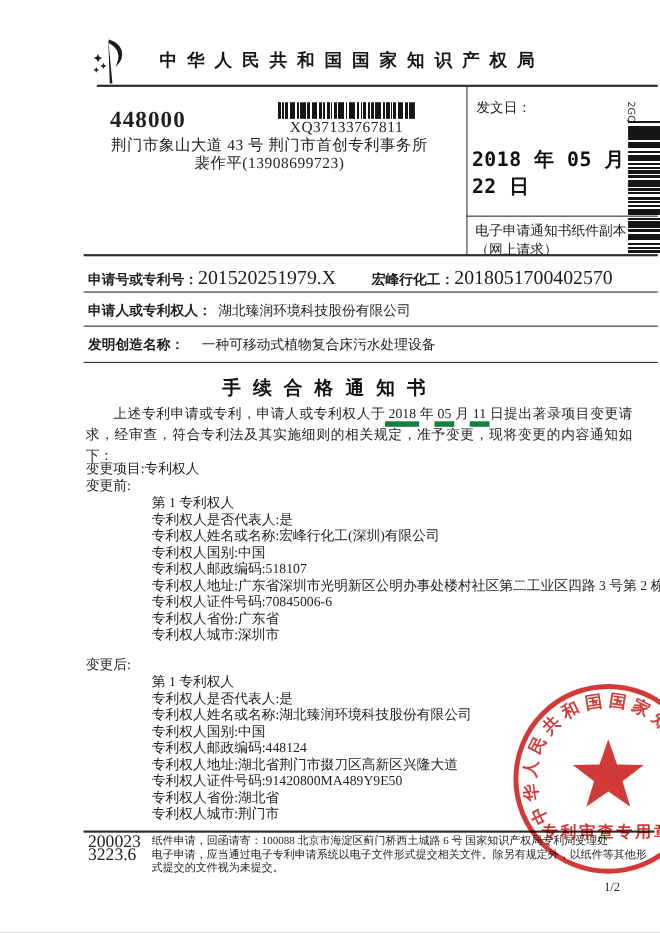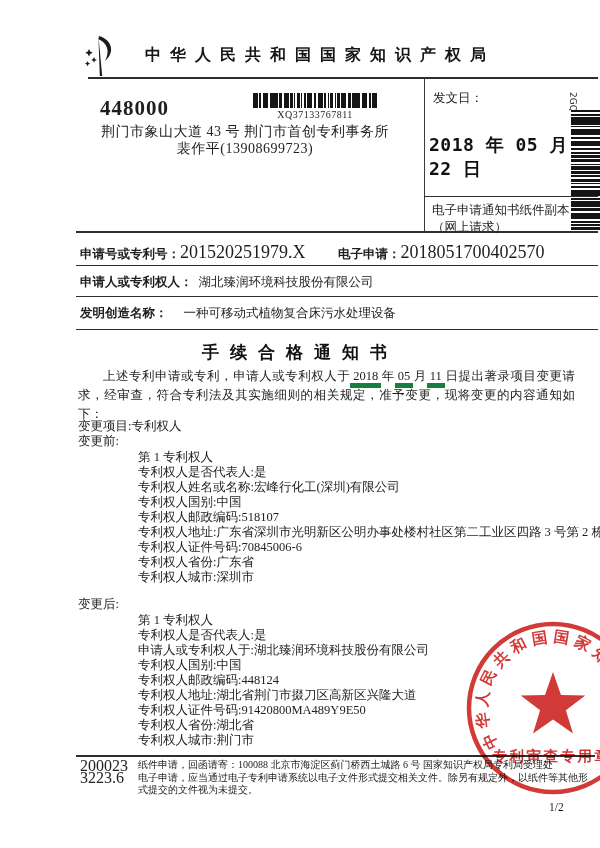--- a/index.html
+++ b/index.html
@@ -15,21 +15,21 @@
   
   .mail-code{font-size:21px;font-weight:bold;letter-spacing:1px;}
   .bc-h{background:
      repeating-linear-gradient(90deg,#151515 0 1.6px,transparent 1.6px 3.4px),
      repeating-linear-gradient(90deg,#151515 0 1px,transparent 1px 6.5px),
      repeating-linear-gradient(90deg,#151515 0 2.6px,transparent 2.6px 11px);}
   .bc-v{background:
      repeating-linear-gradient(0deg,#151515 0 1.8px,transparent 1.8px 3.8px),
      repeating-linear-gradient(0deg,#151515 0 1.2px,transparent 1.2px 7px),
      repeating-linear-gradient(0deg,#151515 0 3px,transparent 3px 12px);}
-  .bc-label{font-size:10px;letter-spacing:.5px;}
+  .bc-label{font-size:14px;letter-spacing:.5px;}
   .addr{font-size:14px;letter-spacing:.5px;}
   
   .lbl{font-size:12.5px;}
   .date-stamp{font-family:"DejaVu Sans Mono","DejaVu Sans",monospace;font-weight:bold;
               font-size:18px;letter-spacing:.5px;color:#111;}
   .copy-note{font-size:12.5px;line-height:17px;}
   .edge-code{font-size:9px;transform:rotate(90deg);transform-origin:left top;
              font-family:"DejaVu Sans",sans-serif;color:#333;}
   
   .row{font-size:12.5px;}
@@ -82,21 +82,21 @@
 
   <div class="abs edge-code" style="left:578px;top:92px;">2GQ</div>
   <div class="abs bc-v" style="left:571px;top:110px;width:29px;height:120px;"></div>
 
   <div class="hr" style="left:76px;top:231px;width:522px;height:1.5px;"></div>
 
   <div class="abs row" style="left:80px;top:242px;">
     <span class="b">申请号或专利号：</span><span class="val-num">201520251979.X</span>
   </div>
   <div class="abs row" style="left:338px;top:242px;">
-    <span class="b">电子申请：</span><span class="val-num">2018051700402570</span>
+    <span class="b">宏峰行化工：</span><span class="val-num">2018051700402570</span>
   </div>
   <div class="hr" style="left:76px;top:265px;width:522px;"></div>
 
   <div class="abs row" style="left:80px;top:274px;">
     <span class="b">申请人或专利权人：</span><span style="margin-left:6px;">湖北臻润环境科技股份有限公司</span>
   </div>
   <div class="hr" style="left:76px;top:296px;width:522px;"></div>
 
   <div class="abs row" style="left:80px;top:305px;">
     <span class="b">发明创造名称：</span><span style="margin-left:16px;">一种可移动式植物复合床污水处理设备</span>
@@ -122,21 +122,21 @@
     <div class="ln">专利权人证件号码:70845006-6</div>
     <div class="ln">专利权人省份:广东省</div>
     <div class="ln">专利权人城市:深圳市</div>
   </div>
 
   <div class="abs chg-lbl" style="left:78px;top:597px;">变更后:</div>
 
   <div class="abs" style="left:138px;top:613px;">
     <div class="ln">第 1 专利权人</div>
     <div class="ln">专利权人是否代表人:是</div>
-    <div class="ln">申请人或专利权人于:湖北臻润环境科技股份有限公司</div>
+    <div class="ln">专利权人姓名或名称:湖北臻润环境科技股份有限公司</div>
     <div class="ln">专利权人国别:中国</div>
     <div class="ln">专利权人邮政编码:448124</div>
     <div class="ln">专利权人地址:湖北省荆门市掇刀区高新区兴隆大道</div>
     <div class="ln">专利权人证件号码:91420800MA489Y9E50</div>
     <div class="ln">专利权人省份:湖北省</div>
     <div class="ln">专利权人城市:荆门市</div>
   </div>
 
   <div class="hr" style="left:76px;top:755px;width:519px;height:1.5px;"></div>
   <div class="abs foot-code" style="left:80px;top:760px;">

